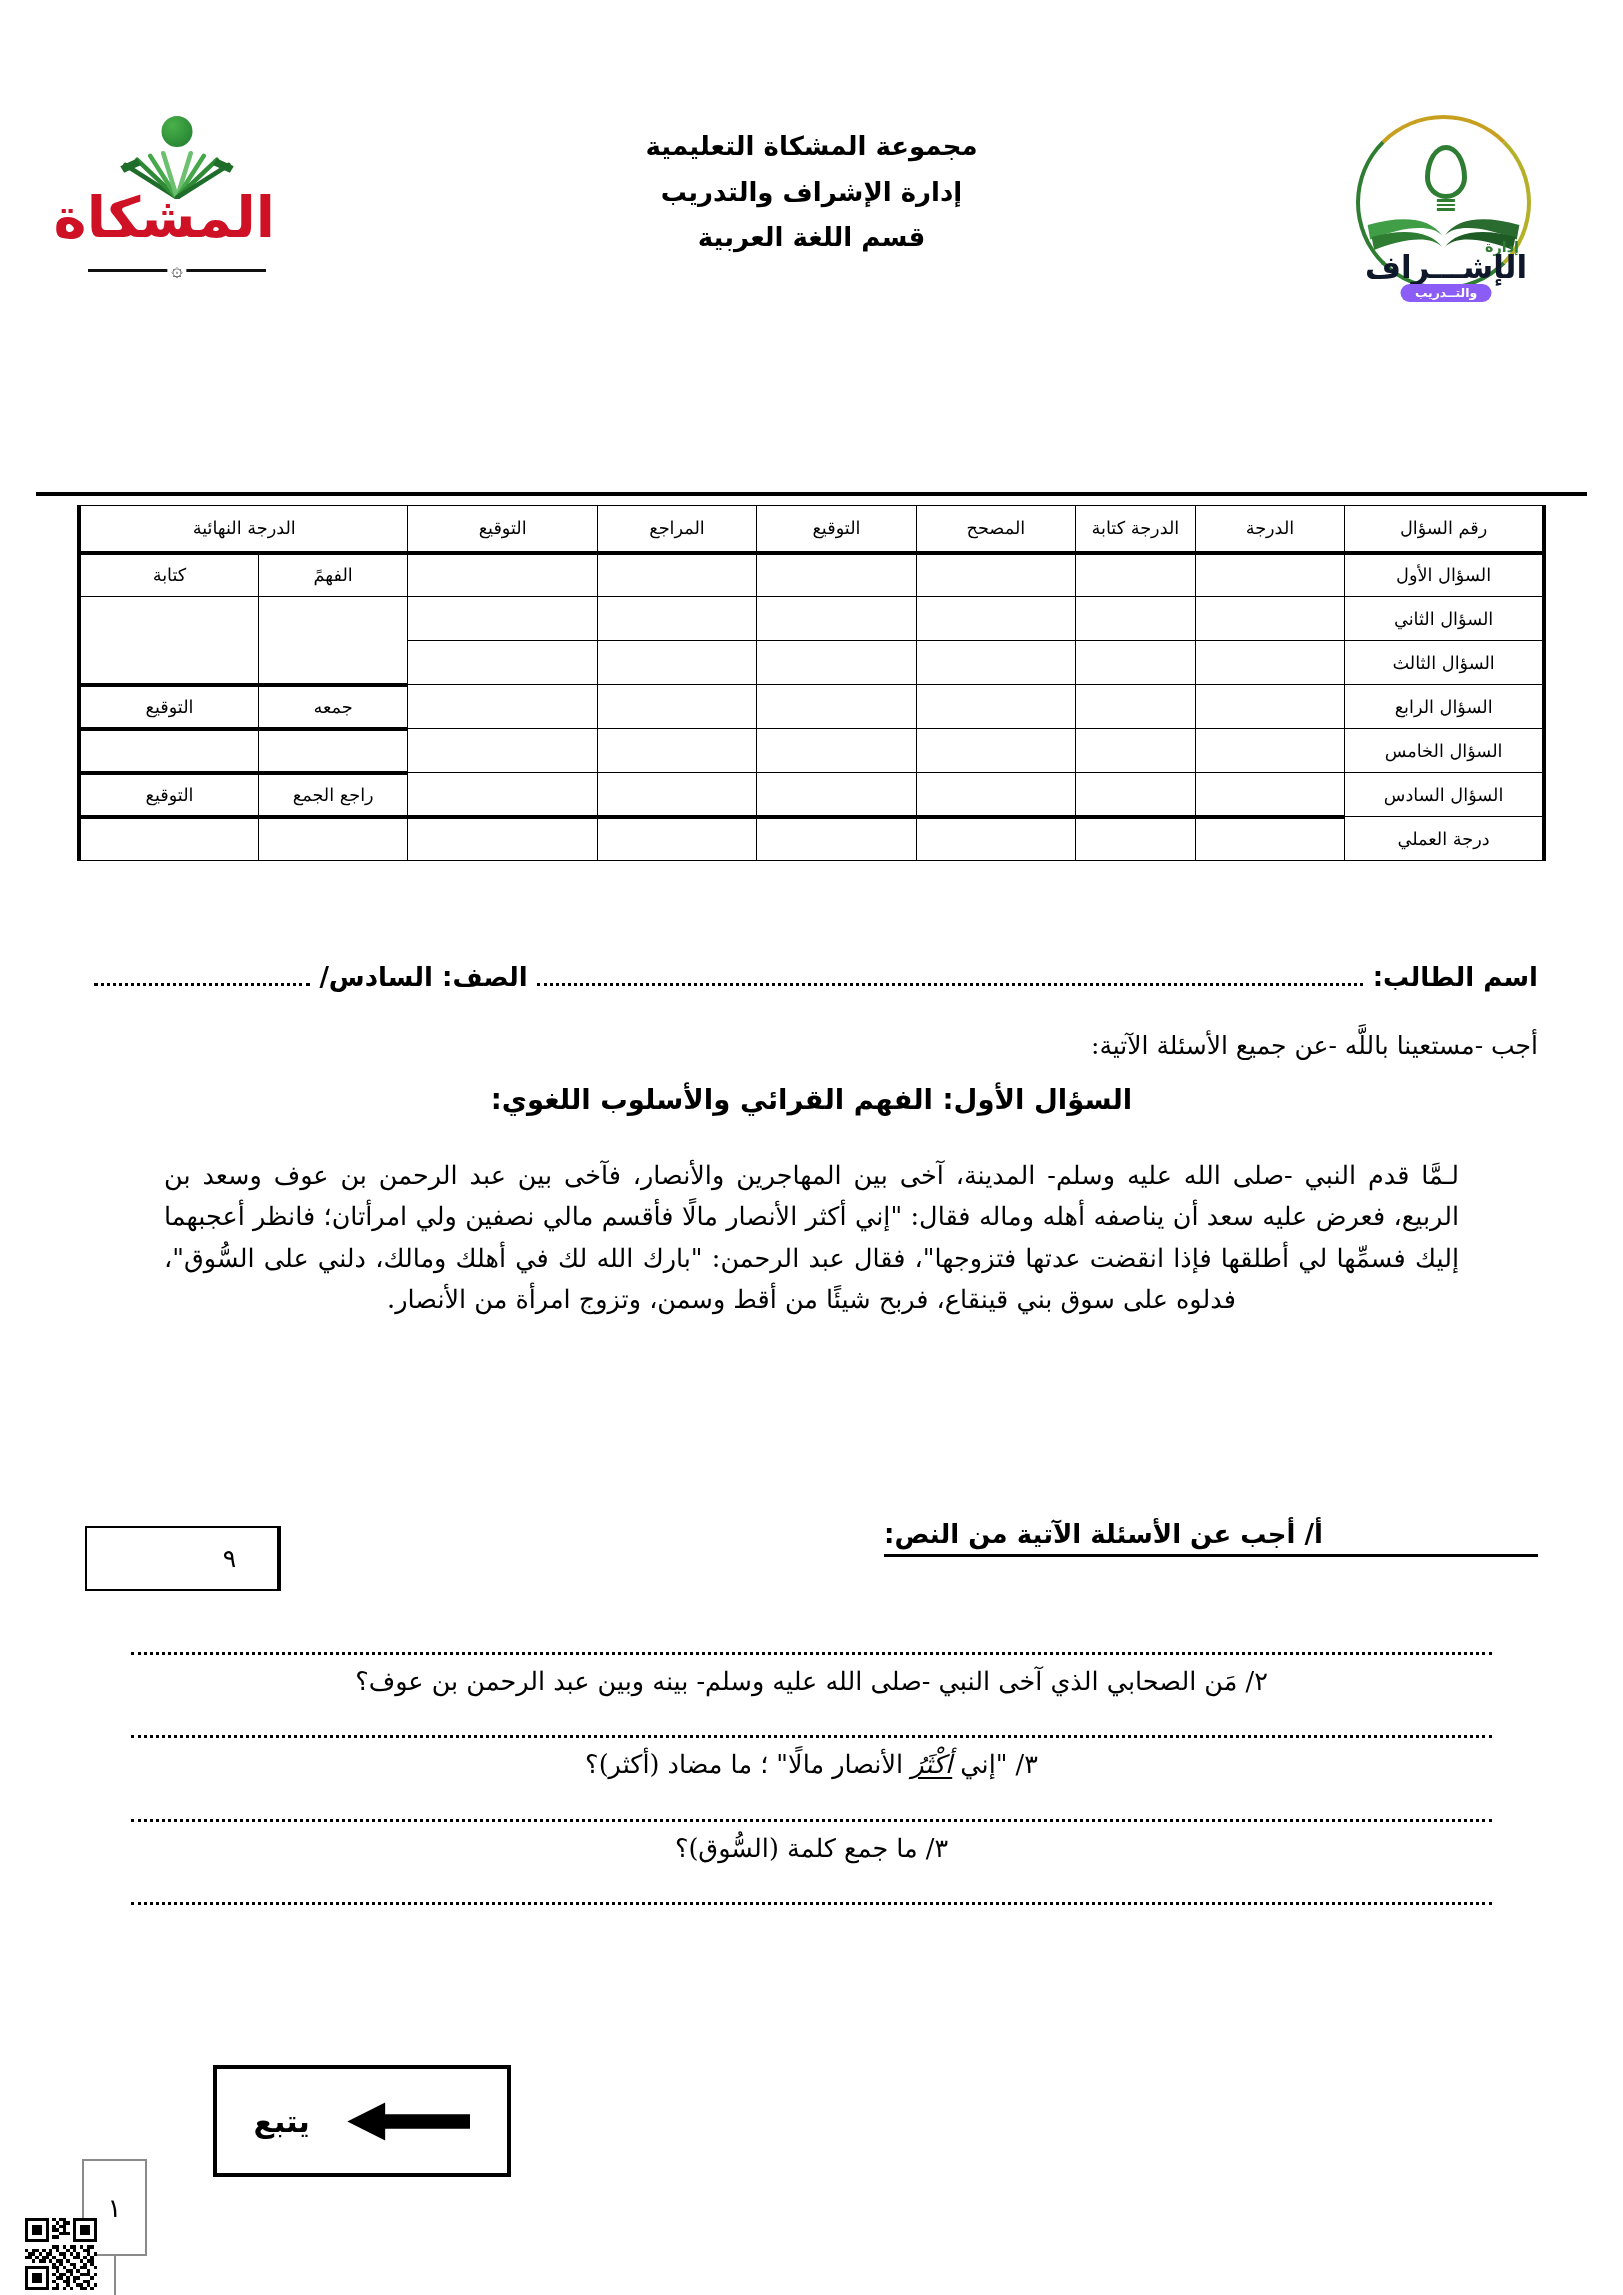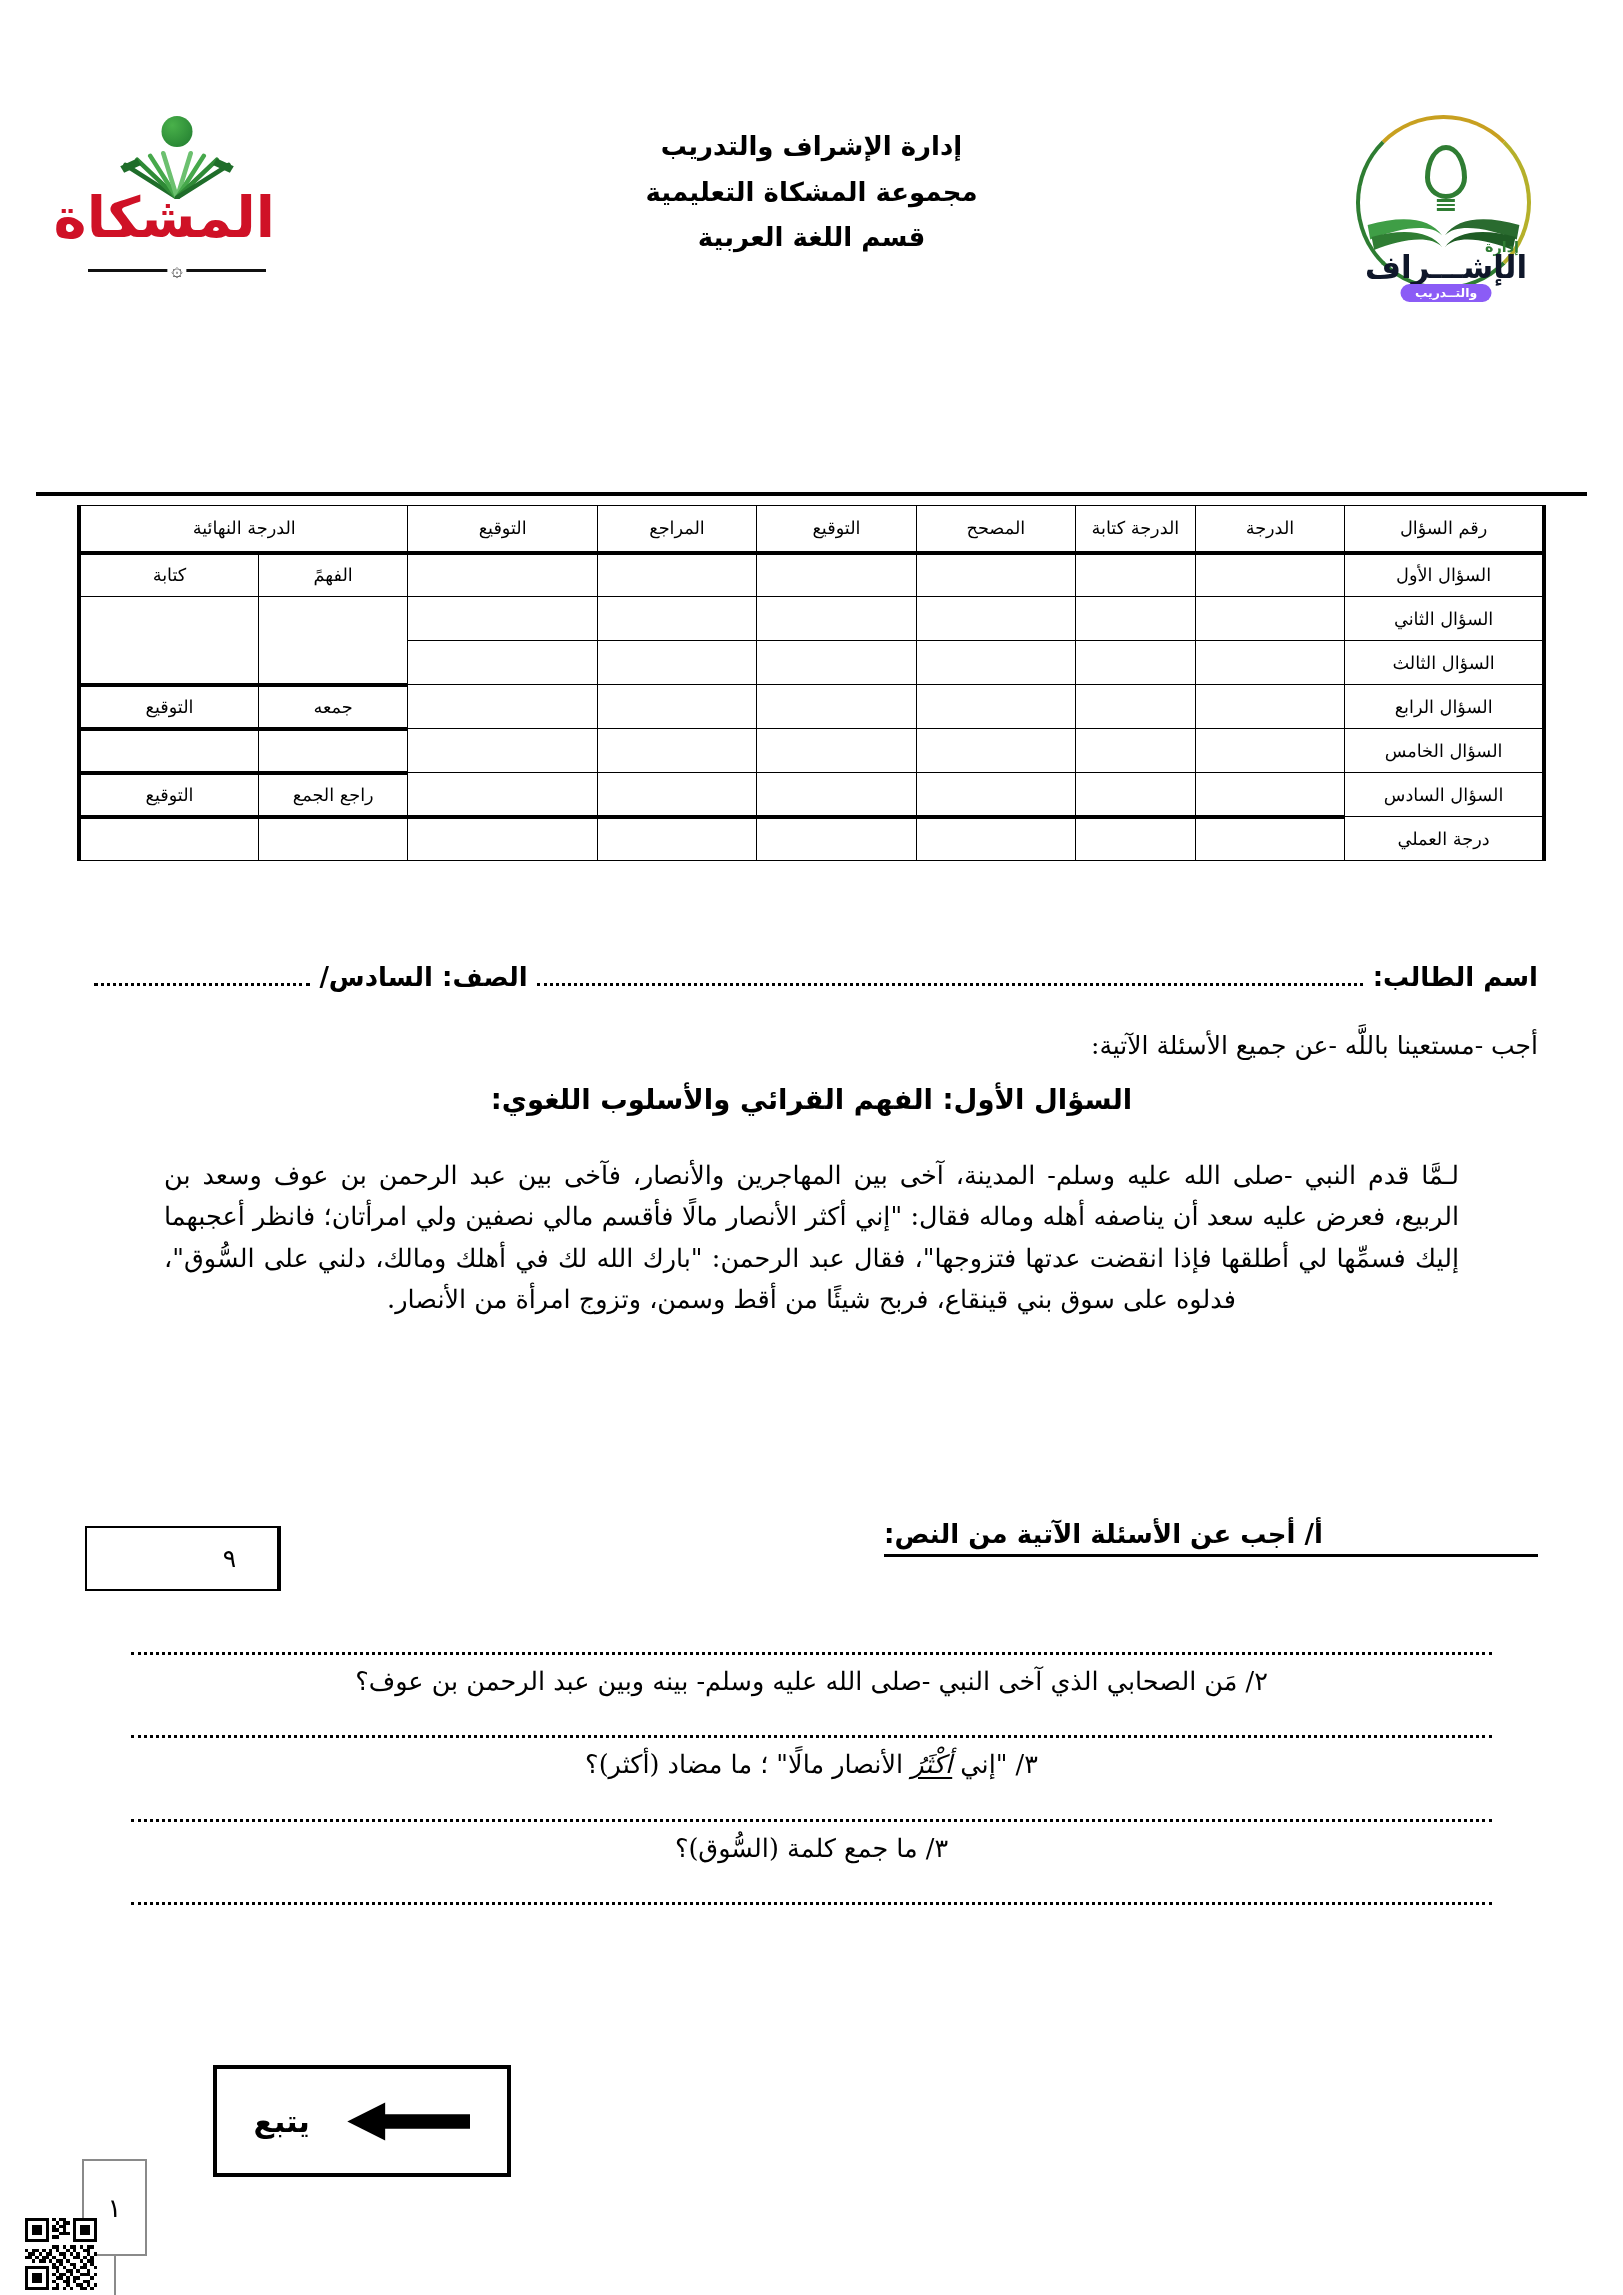--- a/index.html
+++ b/index.html
@@ -402,22 +402,22 @@
           <path d="M8 28 L34 16 L40 26 L14 38 Z" fill="#1f6d2a"></path>
           <path d="M182 28 L156 16 L150 26 L176 38 Z" fill="#1f6d2a"></path>
         </svg>
         <div class="mishkah-word">المشكاة</div>
         <div class="mishkah-rule"></div>
         <div class="mishkah-orn">۞</div>
       </div>
     </div>
 
     <div class="header-titles">
+      <div>مجموعة المشكاة التعليمية</div>
       <div>إدارة الإشراف والتدريب</div>
-      <div>مجموعة المشكاة التعليمية</div>
       <div>قسم اللغة العربية</div>
     </div>
 
     <div class="logo-left">
       <div class="ishraf-ring"></div>
       <div class="ishraf-bulb"></div>
       <svg class="ishraf-book" viewBox="0 0 240 70">
         <path d="M4 26 C60 10 100 16 118 42 C100 22 52 30 8 48 Z" fill="#3f9e46"></path>
         <path d="M236 26 C180 10 140 16 122 42 C140 22 188 30 232 48 Z" fill="#2a6b2f"></path>
         <path d="M10 44 C62 30 102 36 118 60 C100 40 54 48 14 64 Z" fill="#2f7d33"></path>

